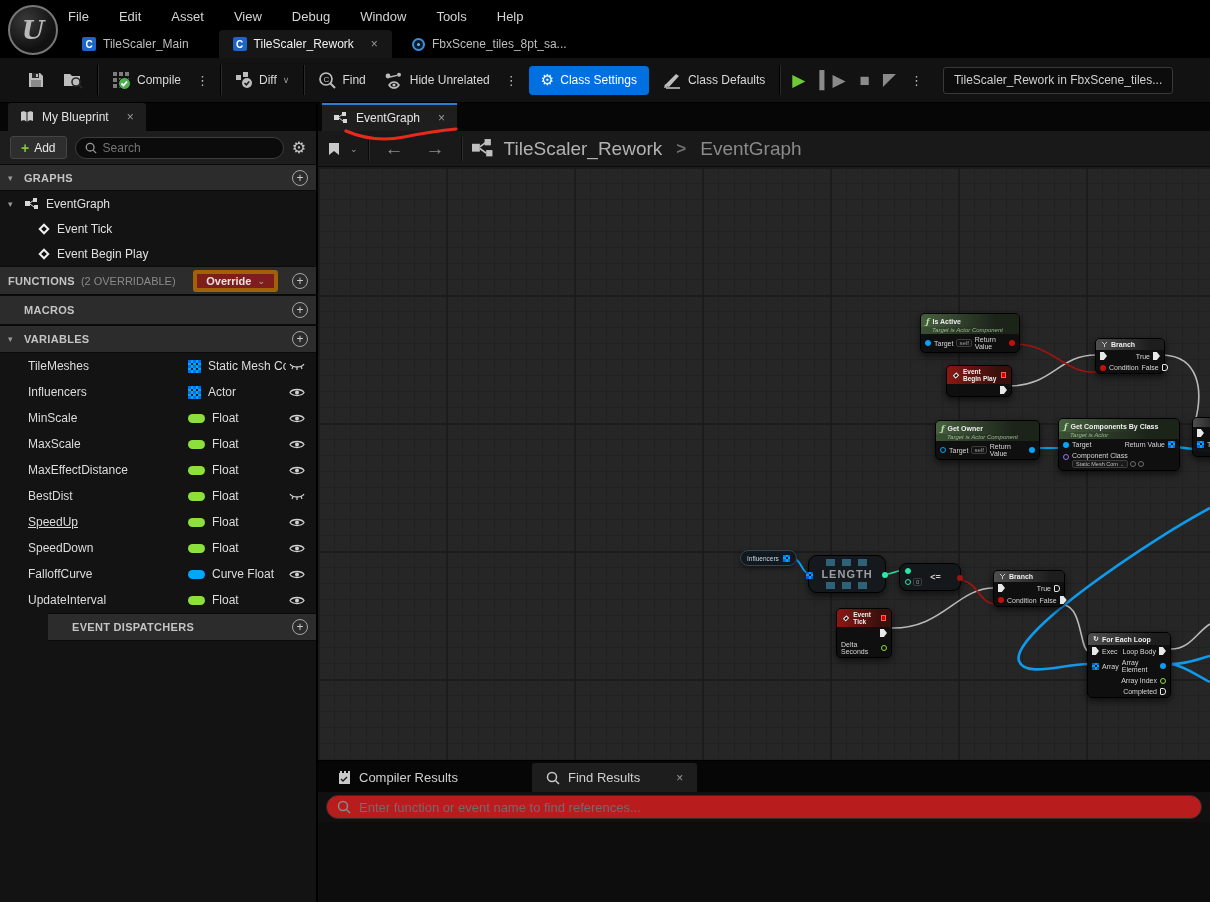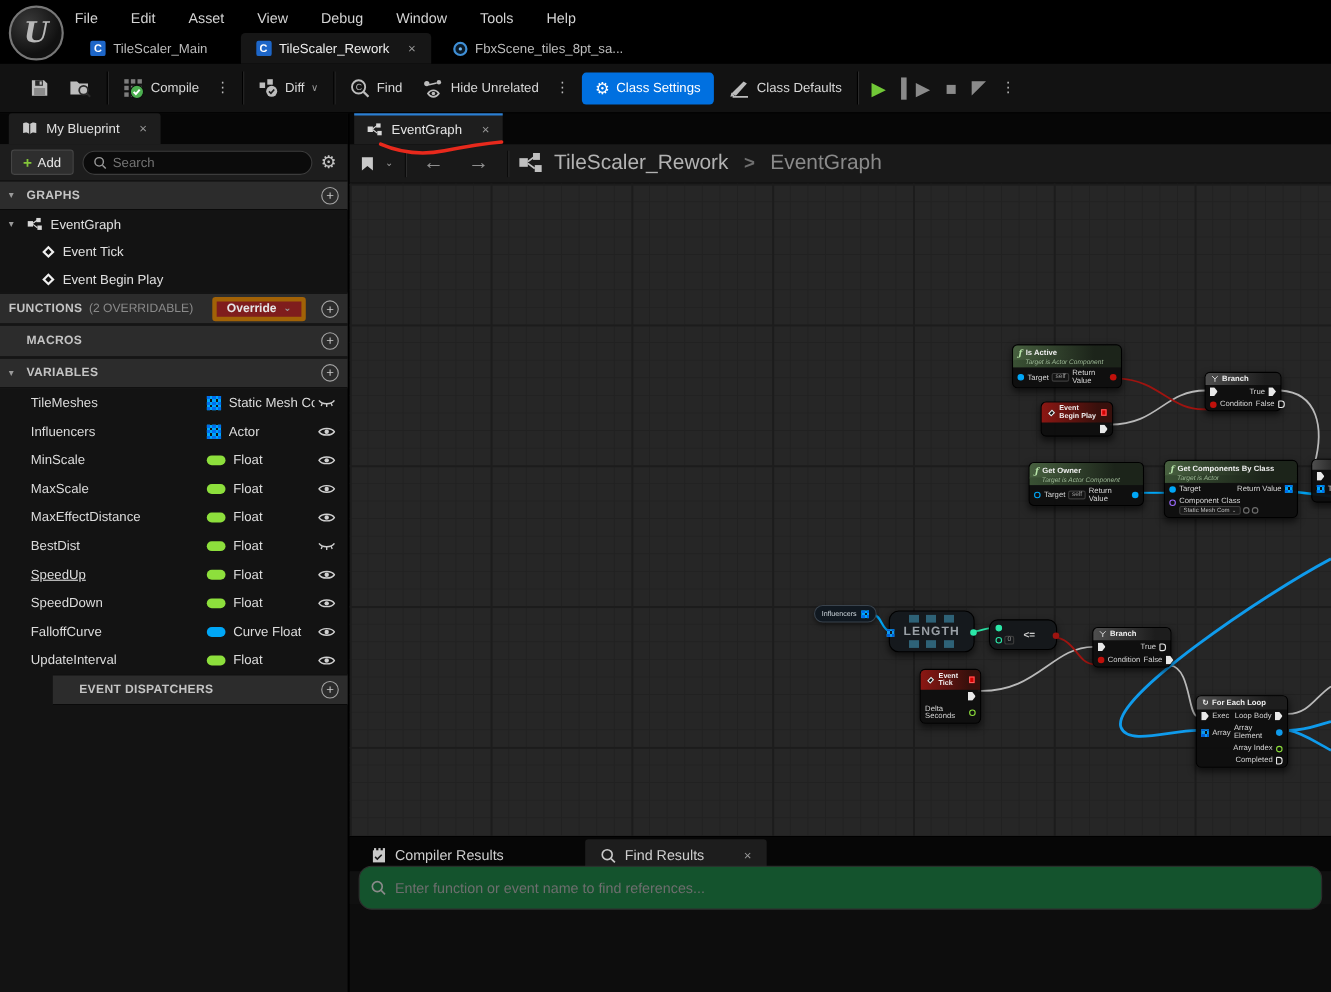--- a/index.html
+++ b/index.html
@@ -113,21 +113,21 @@
   .cmpnode{position:absolute;background:#15181b;border:1px solid #000;border-radius:8px;box-shadow:0 3px 7px rgba(0,0,0,.6);
         display:flex;align-items:center;padding:0 5px;gap:4px;color:#cfcfcf;}
   .ring{width:6px;height:6px;border-radius:50%;border:1px solid #2be8a8;}
   .zerobox{border:1px solid #3c3c3c;color:#9a9a9a;font-size:6px;padding:0 2px;border-radius:2px;}
   
   .bottompanel{height:142px;background:#0d0d0d;border-top:1px solid #000;}
   .btabbar{height:31px;background:#060606;display:flex;align-items:flex-end;}
   .btab{height:29px;display:flex;align-items:center;gap:8px;padding:0 14px;font-size:13px;color:#cfcfcf;}
   .btab.active{background:#1d1d1d;border-radius:3px 3px 0 0;}
   .findrow{height:30px;display:flex;align-items:center;padding:0 8px;background:#101010;}
-  .findpill{flex:1;height:40px;background:#14532d;border:1px solid #2e2e2e;border-radius:12px;
+  .findpill{flex:1;height:24px;background:#b91c1c;border:1px solid #2e2e2e;border-radius:12px;
         display:flex;align-items:center;gap:8px;padding:0 10px;}
   .findpill input{flex:1;background:transparent;border:none;outline:none;color:#b5b5b5;font-size:13px;
         font-family:"Liberation Sans",sans-serif;}
   .findpill input::placeholder{color:#6e6e6e;}
   .squiggle{position:absolute;left:22px;top:22px;pointer-events:none;}
 </style>
 </head>
 <body>
 
 <div class="titlebar">
@@ -238,20 +238,23 @@
         <line x1="3" y1="16" x2="17" y2="16" stroke="#bdbdbd" stroke-width="1.6"></line>
       </svg>
     <span>Class Defaults</span>
   </div>
   <div class="tsep"></div>
   <span class="playbtn" style="color:#71c837;">▶</span>
   <span class="playbtn" style="color:#8a8a8a;">▍▶</span>
   <span class="playbtn" style="color:#8a8a8a;">■</span>
   <span class="playbtn" style="color:#8a8a8a;transform:rotate(90deg);display:inline-block;">◣</span>
   <span class="kebab">⋮</span>
+  <div class="debug-target">
+    <span>TileScaler_Rework in FbxScene_tiles...</span>
+  </div>
 </div>
 
 <div class="leftpanel">
   <div class="ptabbar">
     <div class="ptab">
       <svg class="ic" width="14" height="12" viewBox="0 0 14 12">
           <path d="M1 1c2-1 4-1 6 1 2-2 4-2 6-1v9c-2-1-4-1-6 1-2-2-4-2-6-1z" fill="#c9c9c9"></path>
           <line x1="7" y1="2" x2="7" y2="11" stroke="#1a1a1a"></line>
         </svg>
       <span>My Blueprint</span>

